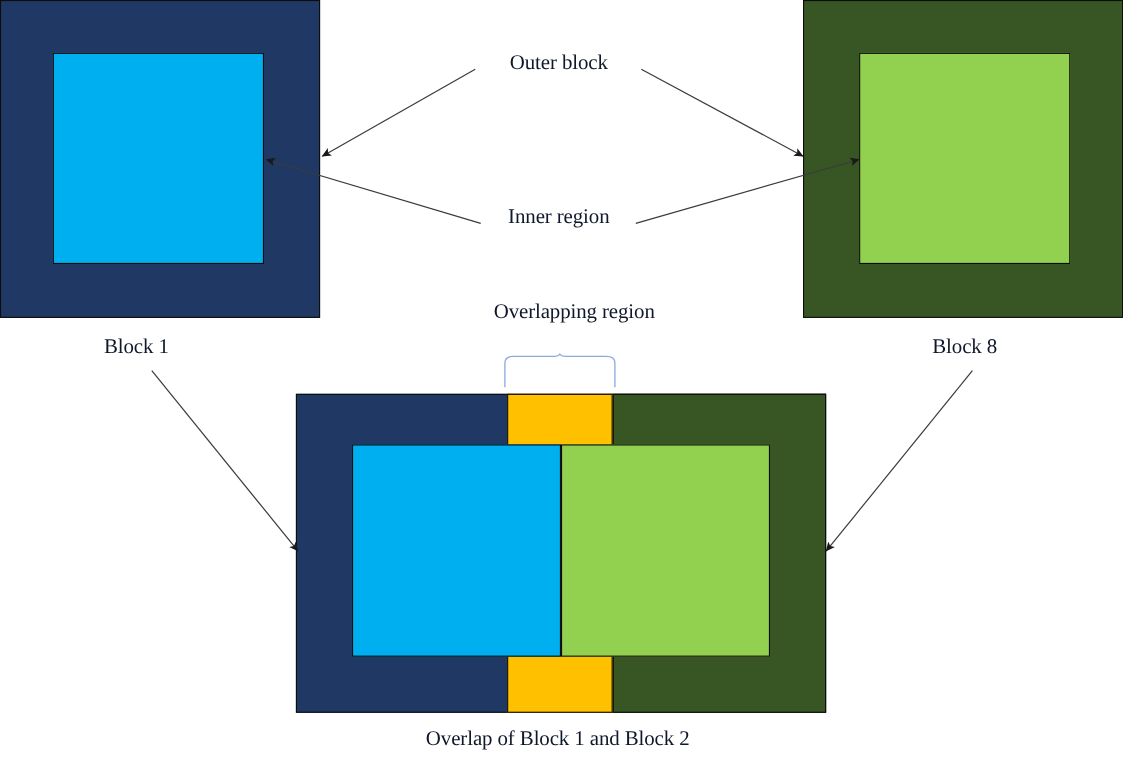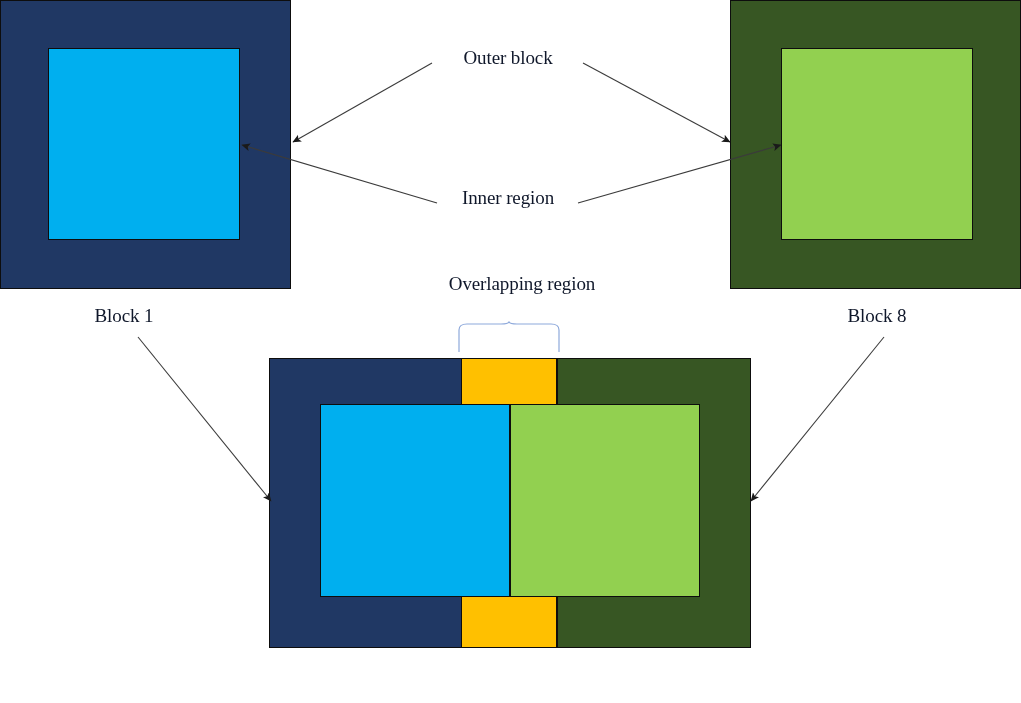--- a/index.html
+++ b/index.html
@@ -85,14 +85,15 @@
   <div class="label label-center" style="left:508px; top:47px;">Outer block</div>
 
   <div class="label label-center" style="left:508px; top:187px;">Inner region</div>
 
   <div class="label label-center" style="left:124px; top:305px;">Block 1</div>
 
   <div class="label label-center" style="left:877px; top:305px;">Block 8</div>
 
   <div class="label label-center" style="left:498px; top:273px;margin-left:24px;">Overlapping region</div>
 
+  <div class="label label-center" style="left:507px; top:661px;">Overlap of Block 1 and Block 2</div>
 
 </div>
 
 </body></html>

